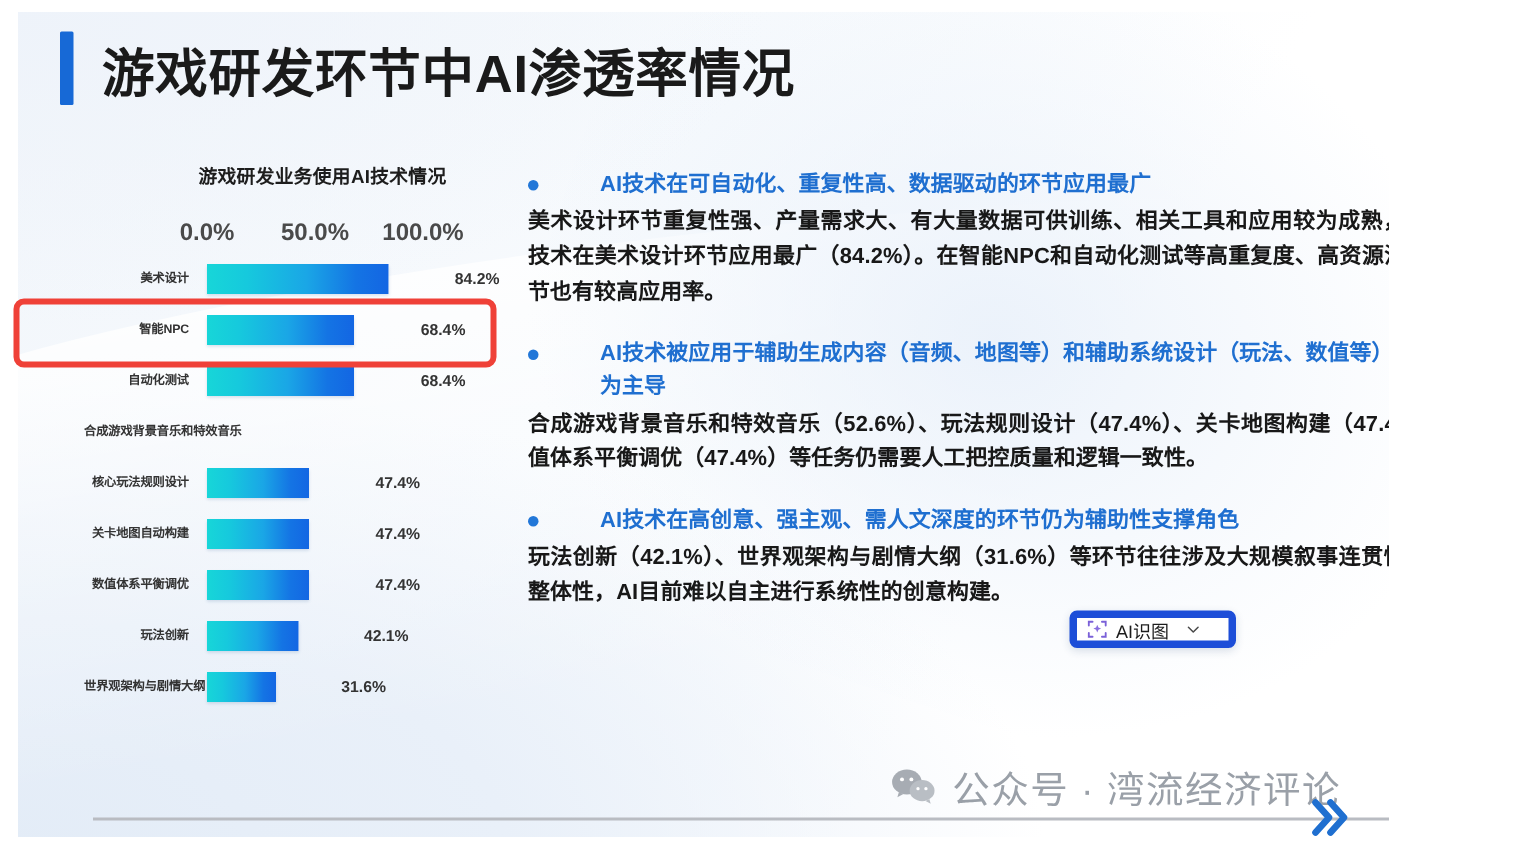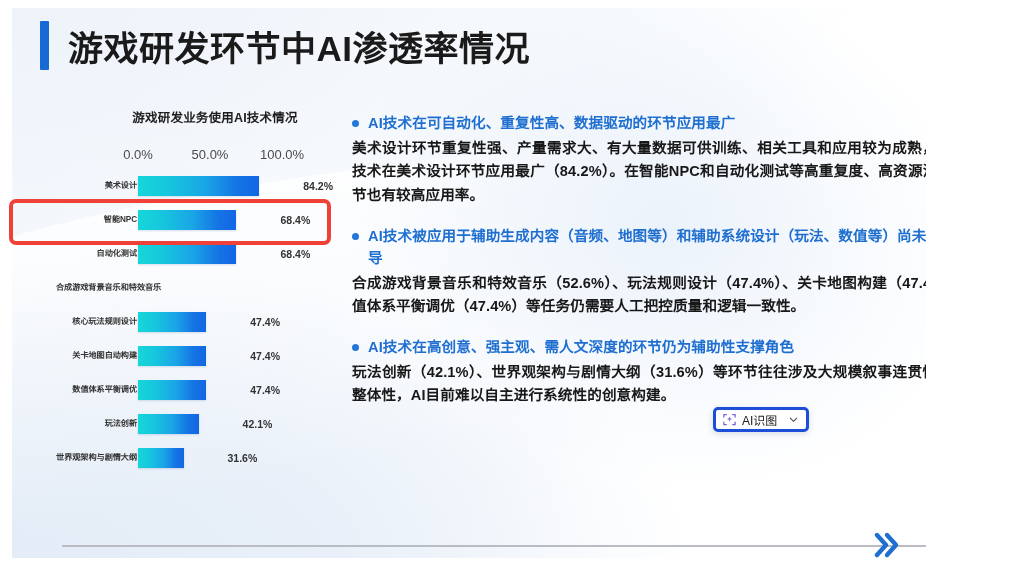--- a/index.html
+++ b/index.html
@@ -107,43 +107,43 @@
   }
 
   .axis-row {
     position: absolute;
     left: 0; right: 0;
     top: 40px;
     height: 16px;
   }
   .axis-tick {
     position: absolute;
-    font-size: 13px;
+    font-size: 16px;
     color: #4a4a4a;
-    font-weight: 400;
+    font-weight: 700;
     transform: translateX(-50%);
     white-space: nowrap;
   }
 
   .bars {
     position: absolute;
     left: 0; right: 0;
     top: 62px;
   }
   .bar-row {
     position: relative;
     height: 34px;
     display: flex;
     align-items: center;
   }
   .bar-label {
     width: 82px;
     flex: none;
     text-align: right;
-    padding-right: 1px;
+    padding-right: 12px;
     font-size: 8.2px;
     color: #333333;
     font-weight: 600;
     line-height: 1.1;
     white-space: nowrap;
     letter-spacing: -0.1px;
   }
   .bar-track {
     position: relative;
     flex: 1 1 auto;
@@ -200,43 +200,43 @@
     letter-spacing: 0.1px;
   }
   .bullet-dot {
     flex: none;
     width: 7px;
     height: 7px;
     border-radius: 50%;
     background: #2277d8;
     margin-top: 8px;
   }
-  .block-head-text { flex: 1 1 auto; }
+  .block-head-text { flex: 1 1 auto; margin-left: 32px; }
   .block-body {
     font-size: 14.6px;
     font-weight: 700;
     color: #181818;
     line-height: 1.62;
     letter-spacing: 0.1px;
     text-align: justify;
     margin-top: 2px;
   }
 
   
   .ai-widget {
     position: absolute;
     left: 713px;
     top: 407px;
     height: 25px;
     display: flex;
     align-items: center;
     gap: 5px;
-    padding: 0 7px 0 6px;
+    padding: 0 18px 0 6px;
     background: #ffffff;
-    border: 3px solid #1d4ed8;
+    border: 5px solid #1d4ed8;
     border-radius: 5px;
     box-shadow: 0 2px 6px rgba(30,60,110,0.16);
     z-index: 9;
   }
   .ai-widget-label {
     font-size: 12px;
     color: #1c1c1c;
     font-weight: 400;
     white-space: nowrap;
   }
@@ -395,20 +395,33 @@
       </g>
       <path d="M12 7.2l1.25 2.85 2.85 1.25-2.85 1.25L12 15.4l-1.25-2.85L7.9 11.3l2.85-1.25z" fill="#8a6fe0"></path>
     </svg>
     <span class="ai-widget-label">AI识图</span>
     <svg class="chev" viewBox="0 0 24 24">
       <path d="M5 9l7 7 7-7" fill="none" stroke="#4a4a4a" stroke-width="2.2" stroke-linecap="round" stroke-linejoin="round"></path>
     </svg>
   </div>
 
   <div class="footer-line"></div>
+  <div class="footer-brand">
+    <svg class="wechat-icon" viewBox="0 0 34 28">
+      <ellipse cx="12" cy="11" rx="11.2" ry="9.4" fill="#a7acb3"></ellipse>
+      <path d="M6 18.5l-1.2 4 4.6-2.4z" fill="#a7acb3"></path>
+      <circle cx="8.3" cy="9" r="1.5" fill="#ffffff"></circle>
+      <circle cx="15.4" cy="9" r="1.5" fill="#ffffff"></circle>
+      <ellipse cx="23.5" cy="17.5" rx="9.4" ry="8" fill="#b9bec4"></ellipse>
+      <path d="M29 23.8l1 3.6-3.9-2.1z" fill="#b9bec4"></path>
+      <circle cx="20.4" cy="16" r="1.25" fill="#ffffff"></circle>
+      <circle cx="26.4" cy="16" r="1.25" fill="#ffffff"></circle>
+    </svg>
+    <span class="footer-text">公众号 · 湾流经济评论</span>
+  </div>
   <svg class="footer-chevron" viewBox="0 0 26 28">
     <path d="M3 4l9 10-9 10" fill="none" stroke="#1f6fd0" stroke-width="4.4" stroke-linecap="round" stroke-linejoin="round"></path>
     <path d="M13 4l9 10-9 10" fill="none" stroke="#1f6fd0" stroke-width="4.4" stroke-linecap="round" stroke-linejoin="round"></path>
   </svg>
 
   <div class="frame-edge frame-left"></div>
   <div class="frame-edge frame-top"></div>
   <div class="frame-edge frame-right"></div>
   <div class="frame-edge frame-bottom"></div>
 </div>

